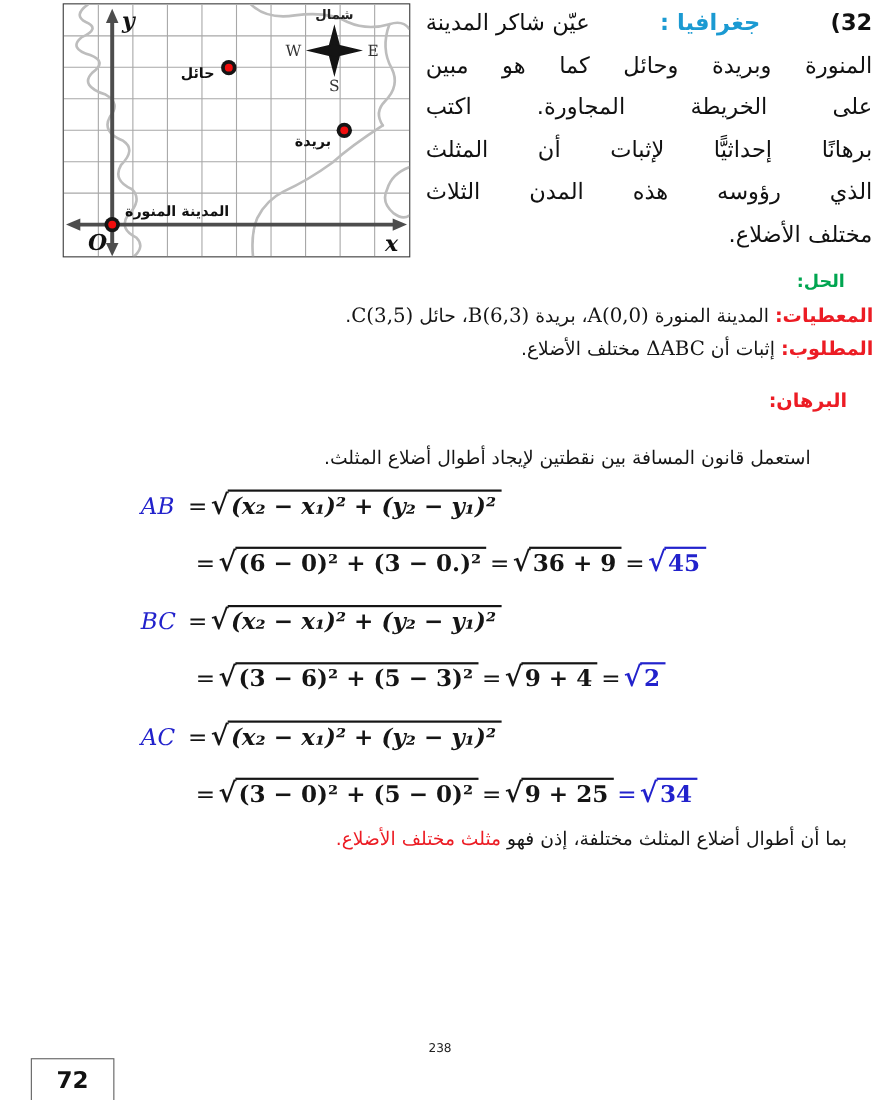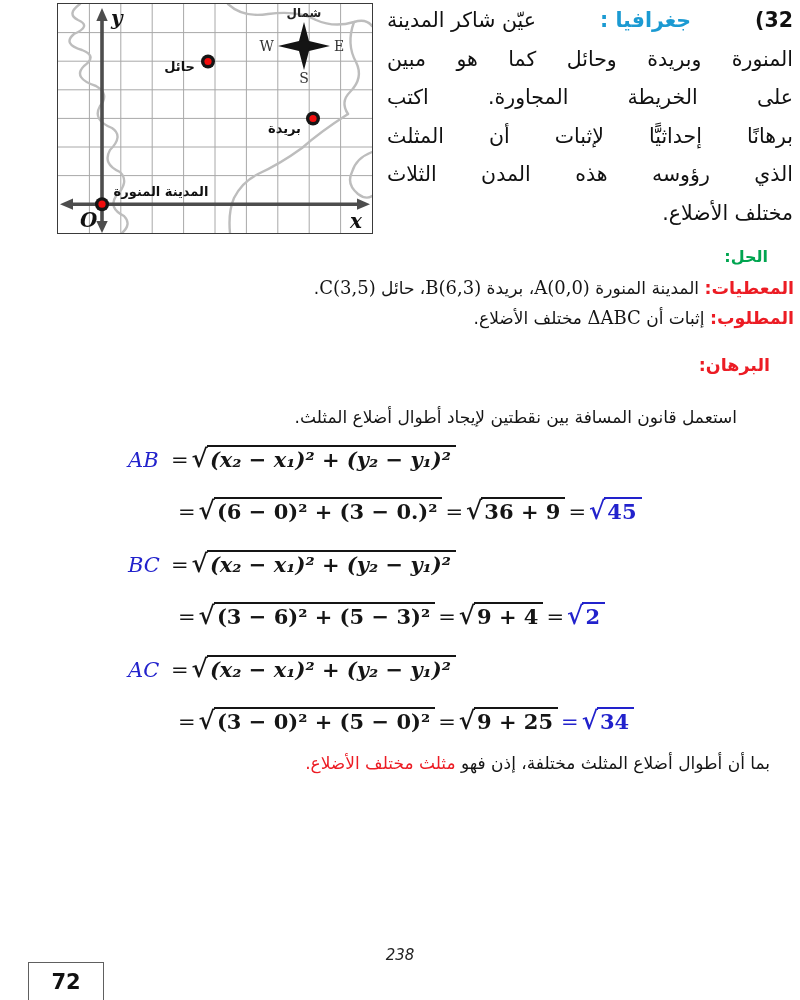--- a/index.html
+++ b/index.html
@@ -29,21 +29,21 @@
   .eqrow{display:flex;align-items:baseline;column-gap:3px;height:52px;align-items:baseline;}
   .eqrow2{padding-left:50px;}
   .lhs{color:#2222cc;font-style:italic;min-width:40px;}
   .blue{color:#2222cc;}
   .eq{font-style:normal;}
   .it{font-style:italic;}
   .sq{white-space:nowrap;font-weight:bold;}
   .sq::before{content:"√";font-style:normal;font-size:1.18em;letter-spacing:-1px;}
   .rb{display:inline-block;border-top:2px solid currentColor;padding:0 5px 0 3px;line-height:1.25;}
   
-  .page-number{position:absolute;left:0;right:0;top:946px;text-align:center;font-size:15px;color:#222;font-style:italic;}
+  .page-number{position:absolute;left:0;right:0;top:946px;text-align:center;font-size:11px;color:#222;}
   .page-badge{position:absolute;left:28px;top:962px;width:76px;height:45px;border:1.7px solid #606060;
     text-align:center;font-size:21px;font-weight:bold;color:#111;padding-top:7px;box-sizing:border-box;}
 </style>
 </head>
 <body>
 
 <div class="map">
   <svg width="314" height="229" viewBox="0 0 314 229">
 
     <path d="M31.4,0V229 M62.8,0V229 M94.2,0V229 M125.6,0V229 M157,0V229 M188.4,0V229 M219.8,0V229 M251.2,0V229 M282.6,0V229 M0,28.6H314 M0,57.2H314 M0,85.8H314 M0,114.4H314 M0,143H314 M0,171.6H314" stroke="#a8a8a8" stroke-width="1" fill="none"></path>

